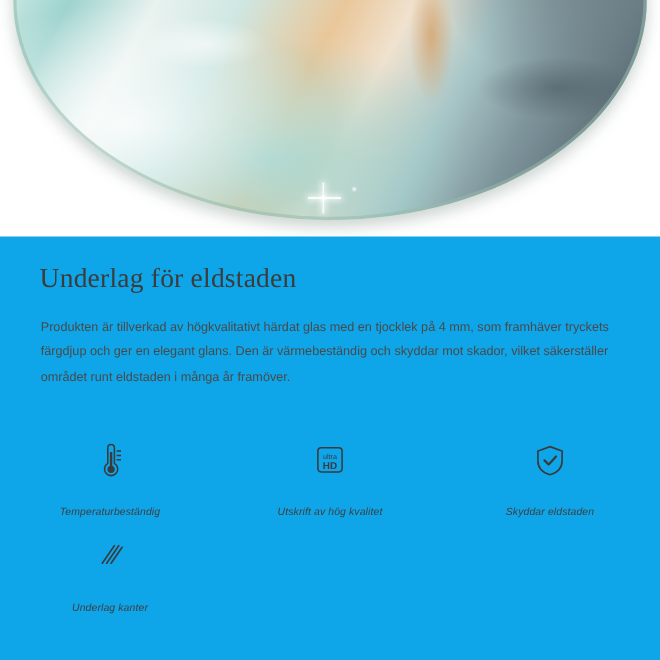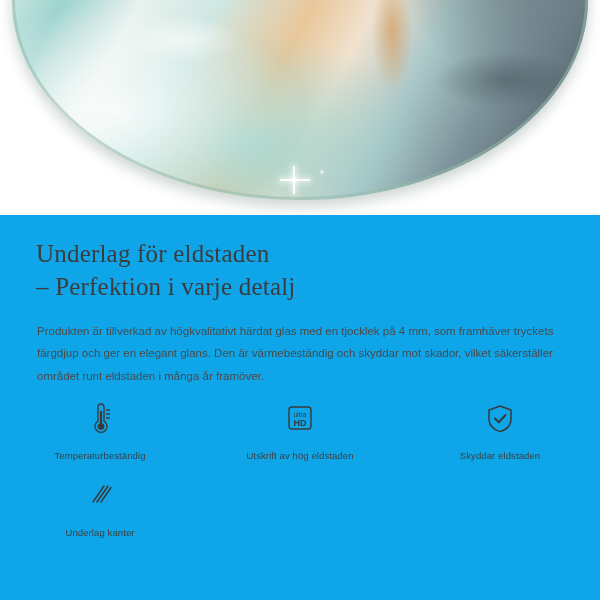--- a/index.html
+++ b/index.html
@@ -154,45 +154,45 @@
     justify-content: flex-start;
   }
   .feature-icon {
     width: 46px;
     height: 46px;
     display: flex;
     justify-content: center;
     color: #3a3a3a;
   }
   .feature-label {
-    margin-top: 6px;
+    margin-top: 16px;
     font-size: 9.5px;
     color: #3f3f3f;
     text-align: center;
     letter-spacing: 0.1px;
+    font-style: italic;
   }
   svg { display: block; }
 </style>
 </head>
 <body>
 
 <div class="page">
 
   <div class="hero">
     <div class="hero-disc">
       <div class="hero-veins"></div>
     </div>
     <div class="hero-edge"></div>
     <div class="hero-glare"></div>
   </div>
 
   <div class="content">
     <h1 class="headline">
       <span class="line">Underlag för eldstaden</span>
-      <span class="line">– Perfektion i varje detalj</span>
     </h1>
     <p class="body-text">Produkten är tillverkad av högkvalitativt härdat glas med en tjocklek på 4 mm, som framhäver tryckets färgdjup och ger en elegant glans. Den är värmebeständig och skyddar mot skador, vilket säkerställer området runt eldstaden i många år framöver.</p>
   </div>
 
   <div class="features">
 
     <div class="feature">
       <div class="feature-icon">
         <svg width="40" height="40" viewBox="0 0 40 40" fill="none" stroke="#3a3a3a" stroke-width="1.4">
           <path d="M18 9a3 3 0 0 1 6 0v14.2a6 6 0 1 1-6 0z" fill="none"></path>
@@ -207,21 +207,21 @@
     </div>
 
     <div class="feature">
       <div class="feature-icon">
         <svg width="40" height="40" viewBox="0 0 40 40">
           <rect x="9" y="9" width="22" height="22" rx="3" fill="none" stroke="#3a3a3a" stroke-width="1.4"></rect>
           <text x="20" y="19" font-family="Liberation Sans, sans-serif" font-size="6.5" fill="#3a3a3a" text-anchor="middle">ultra</text>
           <text x="20" y="28" font-family="Liberation Sans, sans-serif" font-size="9" font-weight="bold" fill="#3a3a3a" text-anchor="middle">HD</text>
         </svg>
       </div>
-      <div class="feature-label">Utskrift av hög eldstaden</div>
+      <div class="feature-label">Utskrift av hög kvalitet</div>
     </div>
 
     <div class="feature">
       <div class="feature-icon">
         <svg width="40" height="40" viewBox="0 0 40 40">
           <path d="M20 8l11 4v9c0 6.6-4.6 10.7-11 12.6C13.6 31.7 9 27.6 9 21v-9z" fill="none" stroke="#3a3a3a" stroke-width="1.5"></path>
           <path d="M15 20.5l3.8 3.8L25.5 17" fill="none" stroke="#3a3a3a" stroke-width="2" stroke-linecap="round" stroke-linejoin="round"></path>
         </svg>
       </div>
       <div class="feature-label">Skyddar eldstaden</div>

